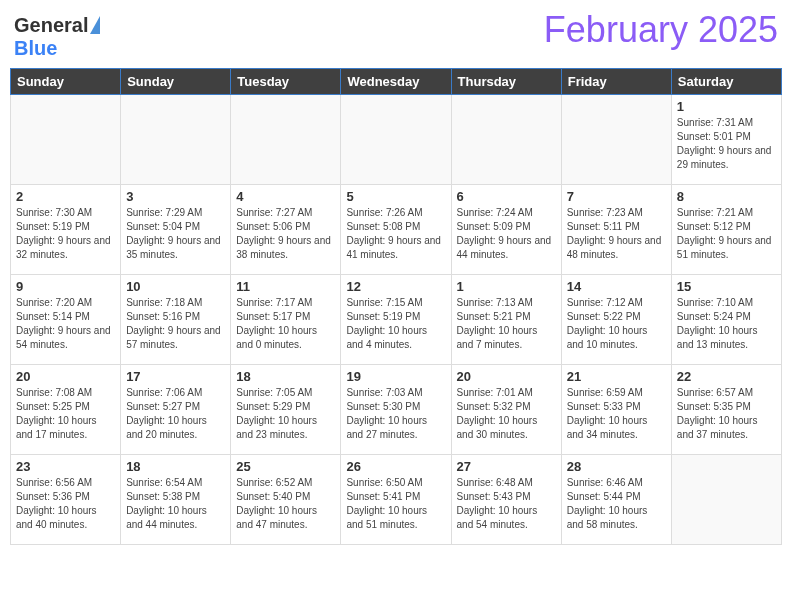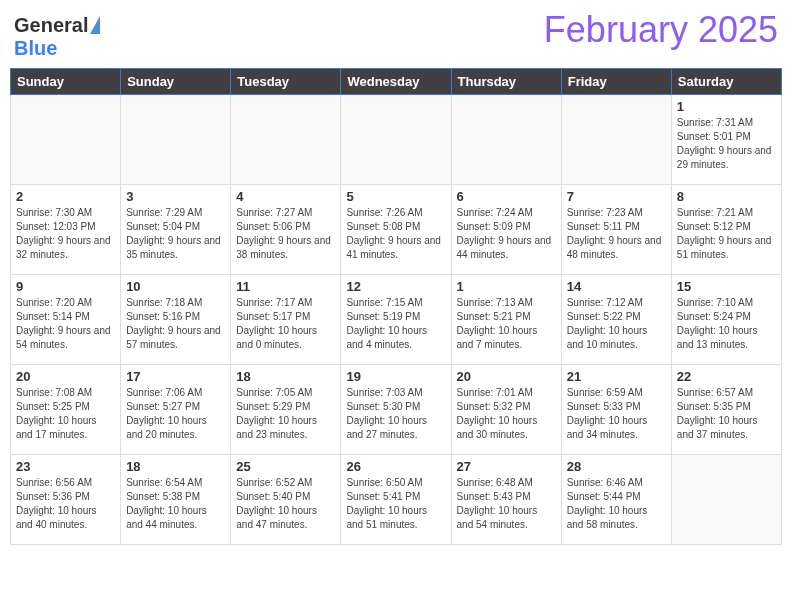--- a/index.html
+++ b/index.html
@@ -140,21 +140,21 @@
           <span class="day-num">1</span>
           <div class="day-info">Sunrise: 7:31 AM
 Sunset: 5:01 PM
 Daylight: 9 hours and 29 minutes.</div>
         </td>
       </tr>
       <tr class="week">
         <td>
           <span class="day-num">2</span>
           <div class="day-info">Sunrise: 7:30 AM
-Sunset: 12:03 PM
+Sunset: 5:19 PM
 Daylight: 9 hours and 32 minutes.</div>
         </td>
         <td>
           <span class="day-num">3</span>
           <div class="day-info">Sunrise: 7:29 AM
 Sunset: 5:04 PM
 Daylight: 9 hours and 35 minutes.</div>
         </td>
         <td>
           <span class="day-num">4</span>

